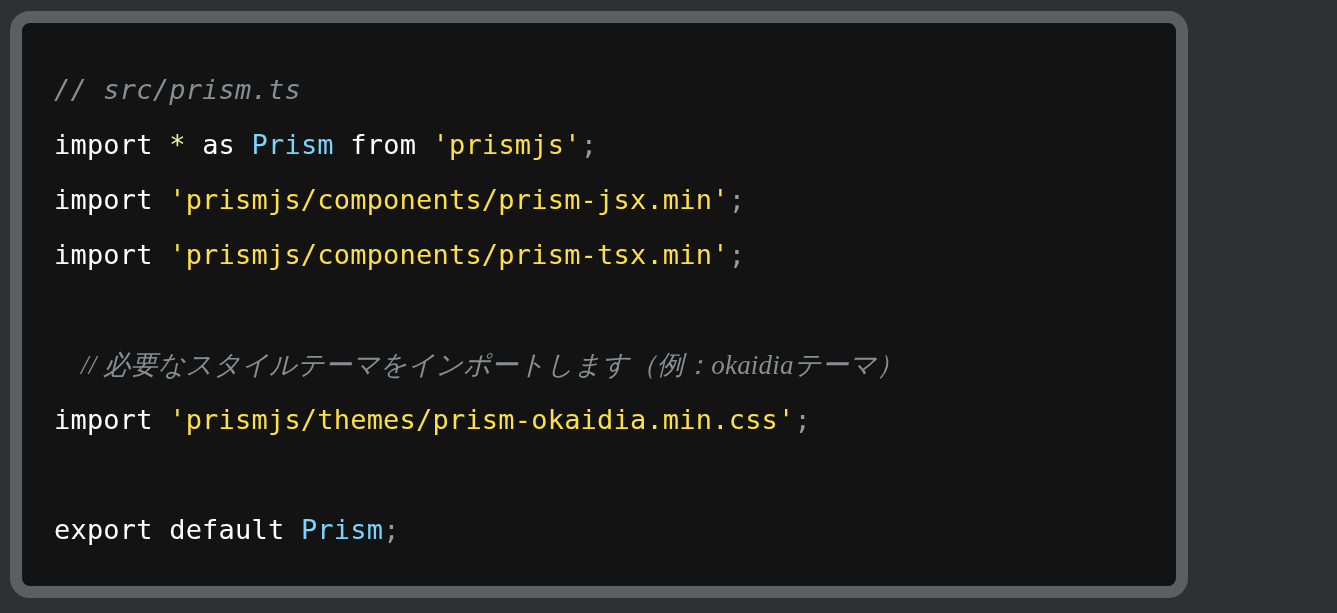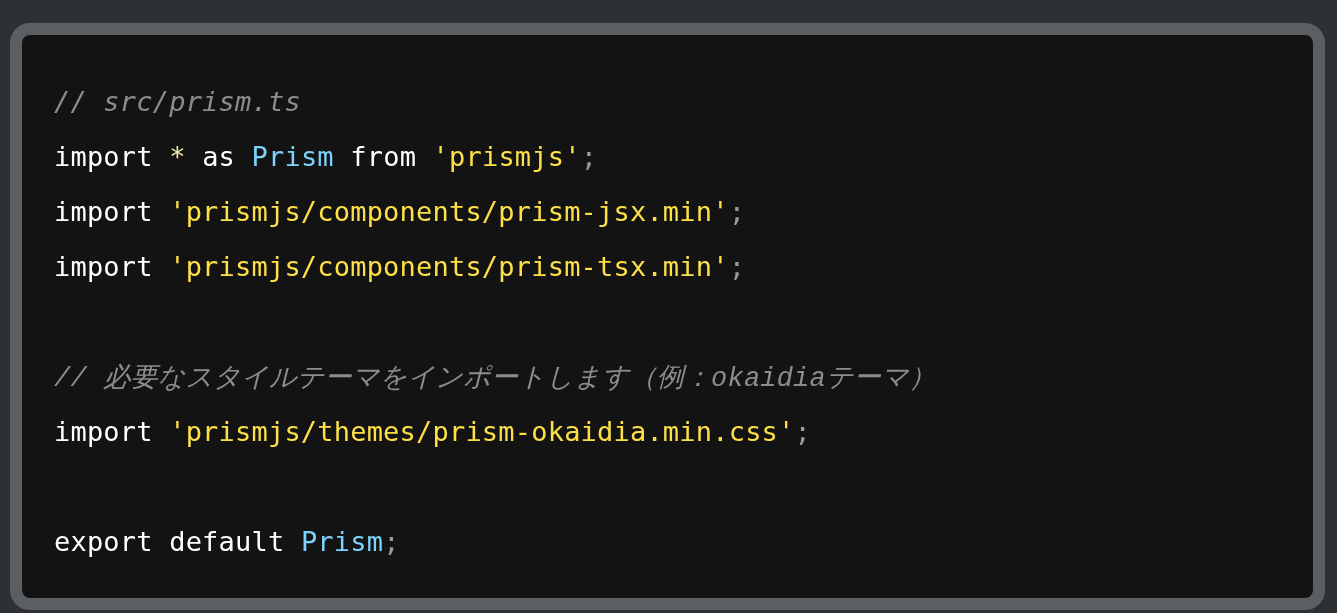--- a/index.html
+++ b/index.html
@@ -20,22 +20,22 @@
     width: 1337px;
     height: 613px;
     background: #2d3134;
     box-sizing: border-box;
   }
 
   
   #code-frame {
     position: absolute;
     left: 10px;
-    top: 23px;
-    width: 1315px;
+    top: 11px;
+    width: 1178px;
     height: 587px;
     box-sizing: border-box;
     background: #131313;
     border: 12px solid #5c5f62;
     border-radius: 20px;
     overflow: hidden;
   }
 
   #code-block {
     position: absolute;
@@ -67,21 +67,22 @@
   .tok-comment  { color: #8a8d8f; font-style: italic; }
   .tok-keyword  { color: #ffffff; }
   .tok-operator { color: #f3eda6; }
   .tok-string   { color: #fde047; }
   .tok-ident    { color: #7dd3fc; }
   .tok-punct    { color: #9b9b9b; }
   .tok-plain    { color: #dcdcdc; }
 
   
   .cjk {
-    font-family: Liberation Mono, monospace;
+    font-family: Liberation Serif, serif;
+    margin-left: 27px;
   }
 </style>
 </head>
 <body>
 
 <div id="screen">
   <div id="code-frame">
     <pre id="code-block"><div class="code-line"><span class="tok-comment">// src/prism.ts</span></div><div class="code-line"><span class="tok-keyword">import</span><span class="tok-plain"> </span><span class="tok-operator">*</span><span class="tok-plain"> </span><span class="tok-keyword">as</span><span class="tok-plain"> </span><span class="tok-ident">Prism</span><span class="tok-plain"> </span><span class="tok-keyword">from</span><span class="tok-plain"> </span><span class="tok-string">'prismjs'</span><span class="tok-punct">;</span></div><div class="code-line"><span class="tok-keyword">import</span><span class="tok-plain"> </span><span class="tok-string">'prismjs/components/prism-jsx.min'</span><span class="tok-punct">;</span></div><div class="code-line"><span class="tok-keyword">import</span><span class="tok-plain"> </span><span class="tok-string">'prismjs/components/prism-tsx.min'</span><span class="tok-punct">;</span></div><div class="code-line blank">&nbsp;</div><div class="code-line"><span class="tok-comment cjk">// 必要なスタイルテーマをインポートします（例：okaidiaテーマ）</span></div><div class="code-line"><span class="tok-keyword">import</span><span class="tok-plain"> </span><span class="tok-string">'prismjs/themes/prism-okaidia.min.css'</span><span class="tok-punct">;</span></div><div class="code-line blank">&nbsp;</div><div class="code-line"><span class="tok-keyword">export</span><span class="tok-plain"> </span><span class="tok-keyword">default</span><span class="tok-plain"> </span><span class="tok-ident">Prism</span><span class="tok-punct">;</span></div></pre>
   </div>
 </div>

